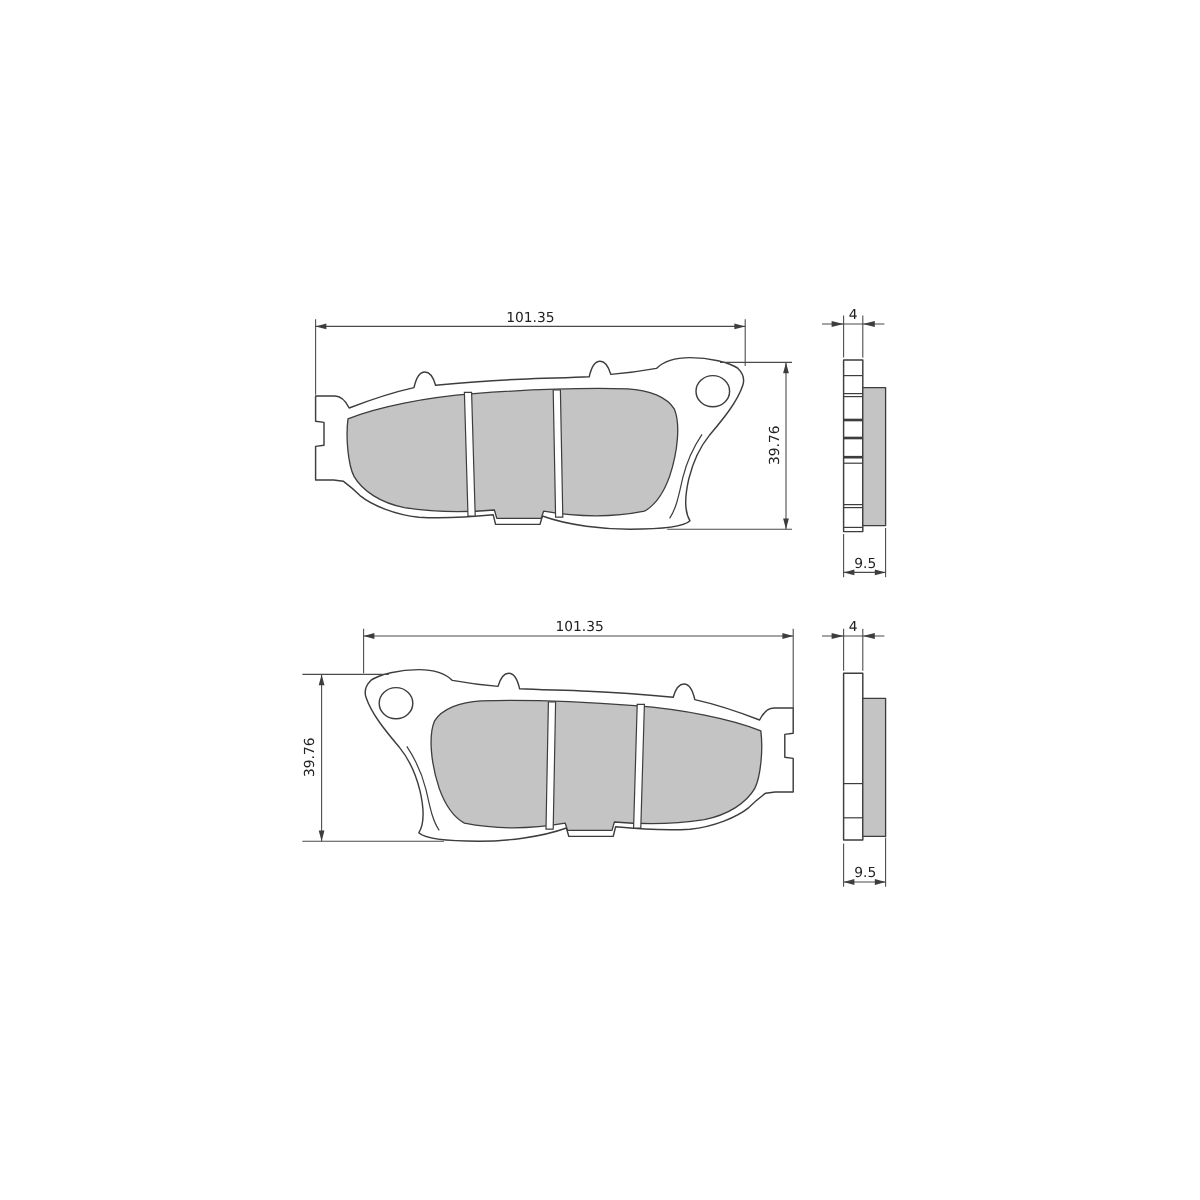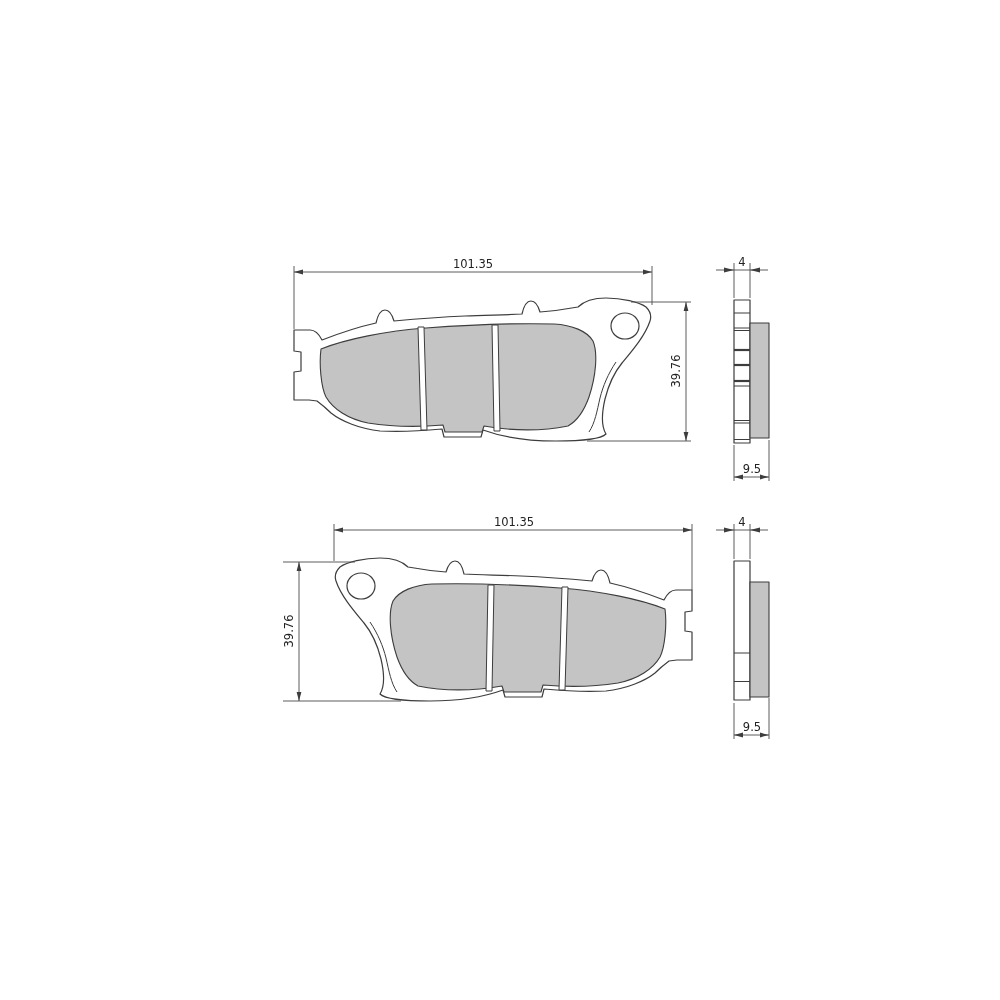--- a/index.html
+++ b/index.html
@@ -7,21 +7,20 @@
     padding: 0;
     background: #ffffff;
     width: 1000px;
     height: 1000px;
     font-family: "DejaVu Sans", "Liberation Sans", sans-serif;
   }
   #canvas {
     width: 944px;
     height: 1000px;
     position: relative;
-    margin-left: 31px;
   }
   svg { display: block; }
   .outline {
     fill: #ffffff;
     stroke: #3d3d3d;
     stroke-width: 1.2;
     stroke-linejoin: round;
   }
   .friction {
     stroke: #3d3d3d;

